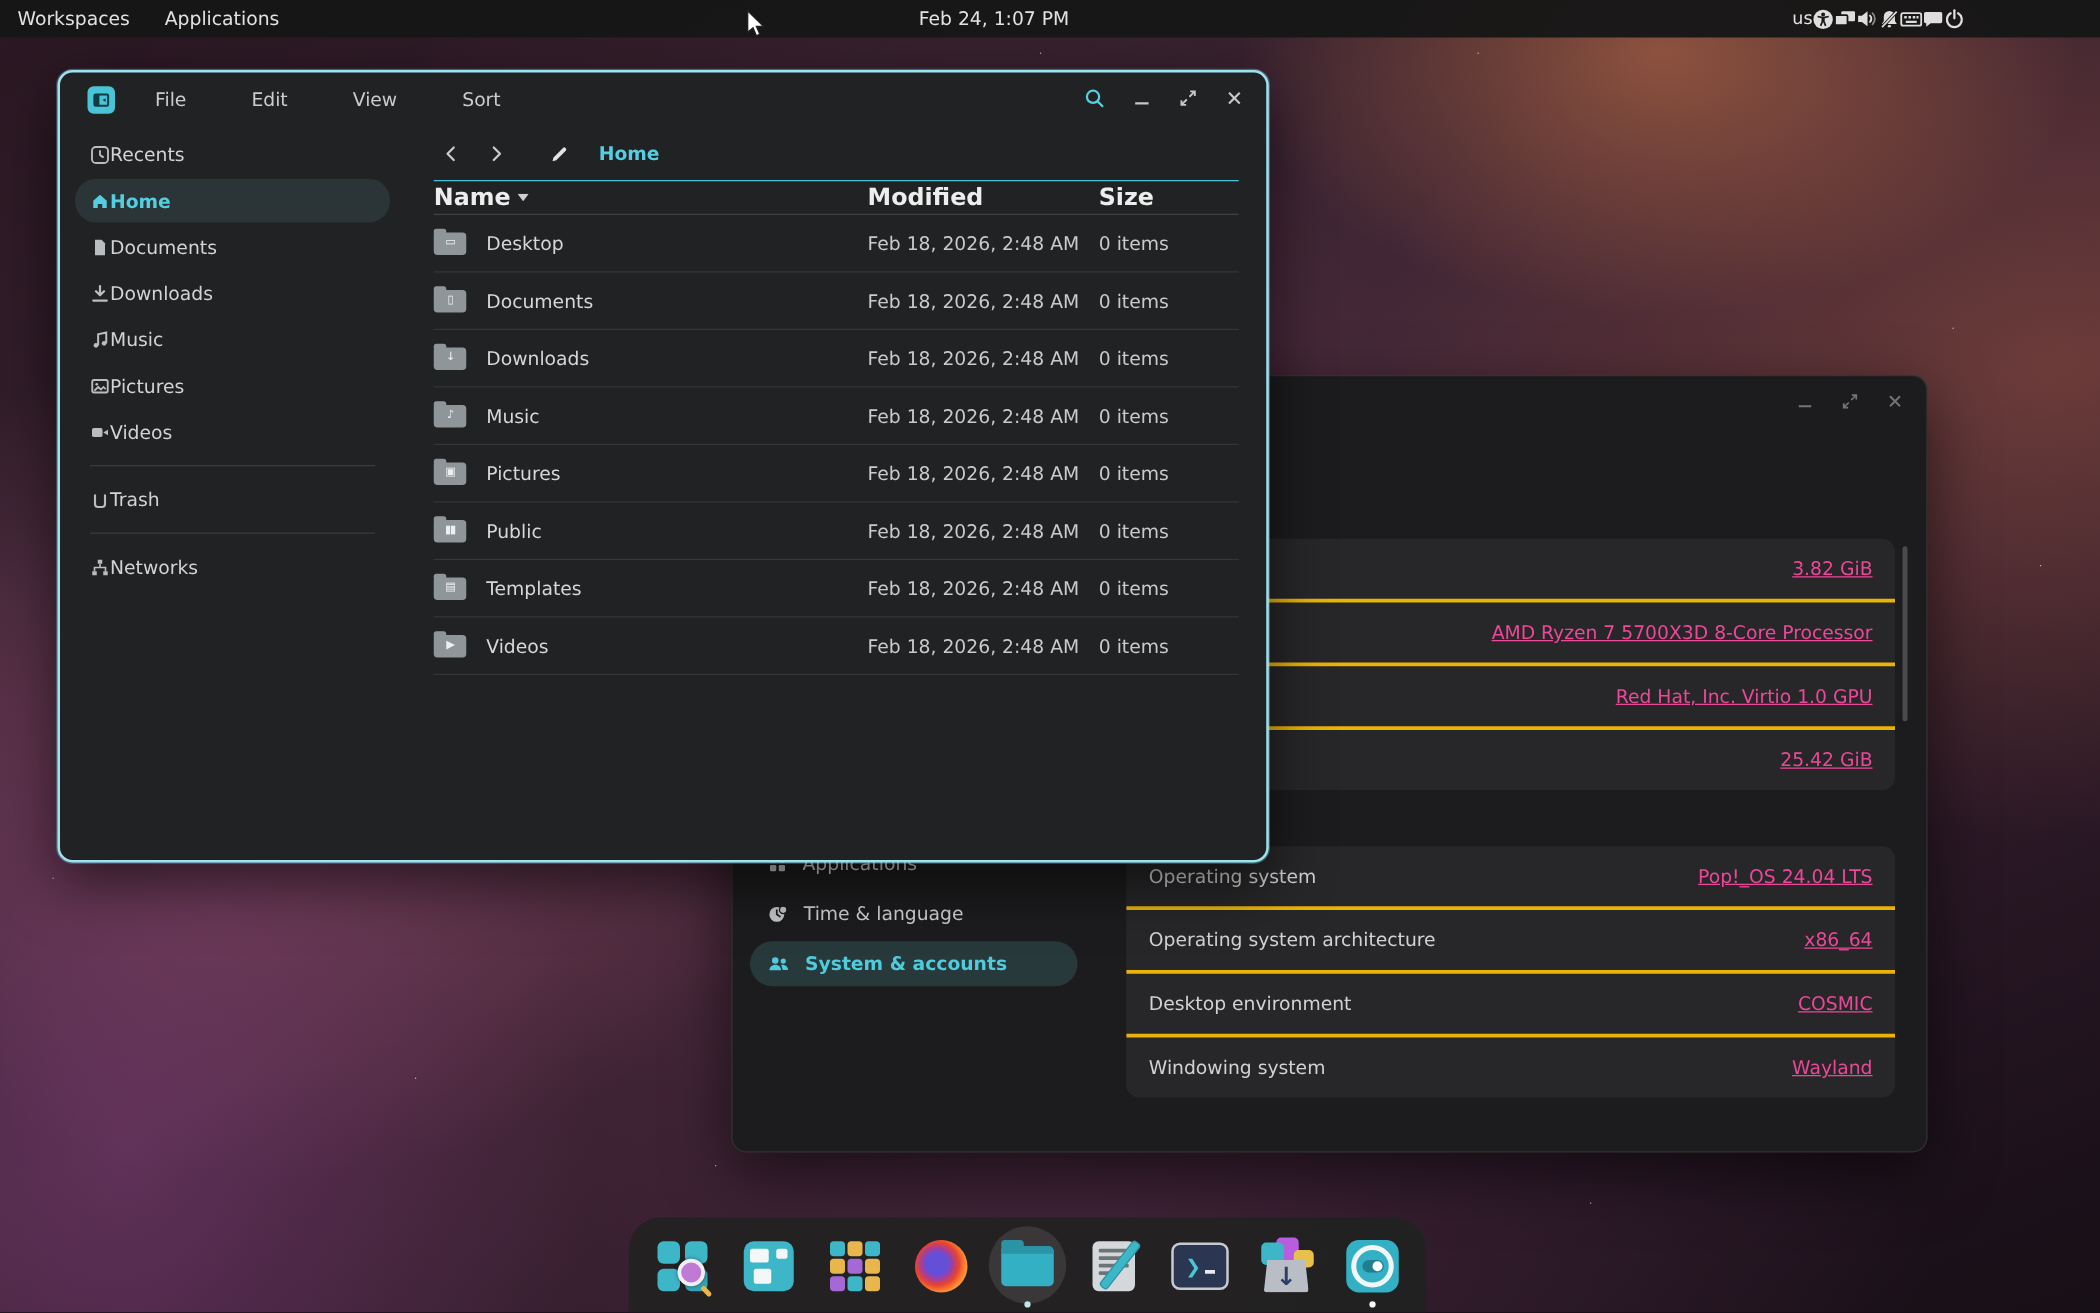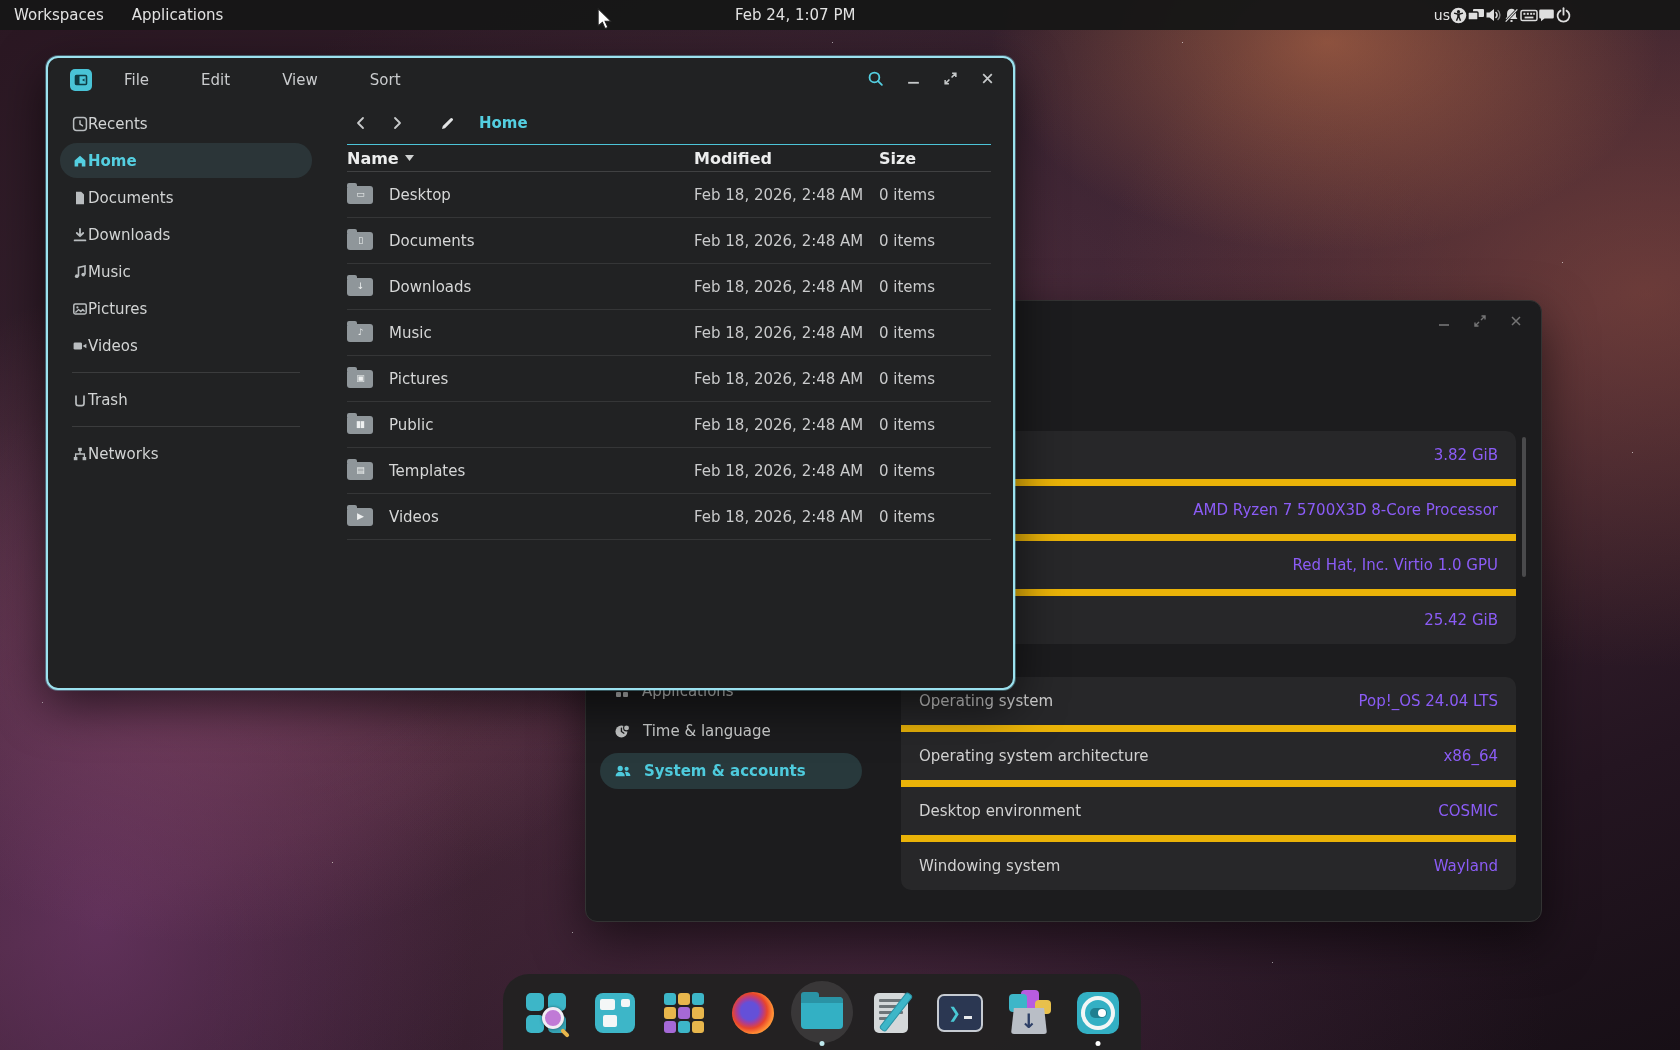--- a/index.html
+++ b/index.html
@@ -47,23 +47,23 @@
     border:1px solid #333;box-shadow:0 18px 50px rgba(0,0,0,.55);z-index:10;}
   .settings .controls{position:absolute;top:12px;right:18px;display:flex;gap:22px;}
   .settings .controls svg{opacity:.55}
   .s-crumb{position:absolute;left:312px;top:42px;color:#54c9dc;font-size:15px;font-weight:bold;white-space:nowrap;}
   .s-nav{position:absolute;left:14px;top:372px;width:262px;}
   .s-nav .item{display:flex;align-items:center;gap:12px;height:36px;margin-bottom:4px;
     border-radius:18px;padding:0 14px;color:#cfd1d1;font-size:15px;}
   .s-nav .item.sel{background:#28393c;color:#4ecbdd;font-weight:bold;}
   .card{position:absolute;left:315px;width:615px;background:#272729;border-radius:10px;overflow:hidden;}
   .card .crow{height:48px;display:flex;align-items:center;justify-content:space-between;
-    padding:0 18px;font-size:15px;color:#d2d2d2;border-top:7px solid #eab308;}
+    padding:0 18px;font-size:15px;color:#d2d2d2;border-top:3px solid #eab308;}
   .card .crow:first-child{border-top:none;}
-  .card .crow .val{margin-left:auto;color:#8b5cf6;}
+  .card .crow .val{margin-left:auto;color:#ec4899;text-decoration:underline;}
   .card1{top:130px;}
   .card2{top:376px;}
   .sscroll{position:absolute;left:936px;top:136px;width:4px;height:140px;border-radius:2px;background:#4a4a4c;}
 
   
   .files{left:46px;top:56px;width:965px;height:630px;background:#212223;
     border:2px solid #9ce2ef;box-shadow:0 0 0 1px rgba(130,220,238,.35),0 16px 48px rgba(0,0,0,.6);
     z-index:20;color:#d4d5d5;}
   .f-titlebar{position:absolute;left:0;top:0;right:0;height:44px;display:flex;align-items:center;}
   .appicon{width:22px;height:22px;margin-left:22px;border-radius:5px;background:#49c3d6;
@@ -77,21 +77,21 @@
     padding:0 12px;border-radius:17px;font-size:15px;color:#d2d4d4;}
   .f-side .item.sel{background:#2b3538;color:#54cfe1;font-weight:bold;}
   .f-side .divider{height:1px;background:#3b3c3d;margin:9px 12px;}
   .f-side svg{flex:0 0 auto;}
 
   .f-main{position:absolute;left:299px;top:44px;right:22px;bottom:0;}
   .crumbs{height:42px;display:flex;align-items:center;gap:8px;border-bottom:1px solid #4cc4d8;}
   .crumbs .nav{width:28px;height:28px;display:flex;align-items:center;justify-content:center;border-radius:6px;}
   .crumbs .edit{margin-left:14px;}
   .crumbs .loc{margin-left:10px;color:#54cfe1;font-weight:bold;font-size:15px;}
-  .thead{display:flex;align-items:center;height:26px;font-size:16px;font-weight:bold;color:#eceded;
+  .thead{display:flex;align-items:center;height:26px;font-size:19px;font-weight:bold;color:#eceded;
     border-bottom:1px solid #404142;}
   .col-name{width:347px;display:flex;align-items:center;gap:6px;}
   .col-mod{width:185px;}
   .col-size{flex:1;}
   .trow{display:flex;align-items:center;height:45px;font-size:15px;border-bottom:1px solid #353637;color:#d6d7d7;}
   .trow .col-mod,.trow .col-size{color:#c9cacb;}
   .fold{width:26px;height:18px;background:#8f969a;border-radius:2px 3px 3px 3px;position:relative;
     margin-right:10px;display:flex;align-items:center;justify-content:center;}
   .fold::before{content:"";position:absolute;left:0;top:-3px;width:10px;height:4px;background:#8f969a;border-radius:2px 2px 0 0;}
   .fold .em{font-size:9px;line-height:1;color:#eef0f0;letter-spacing:-1px;}

